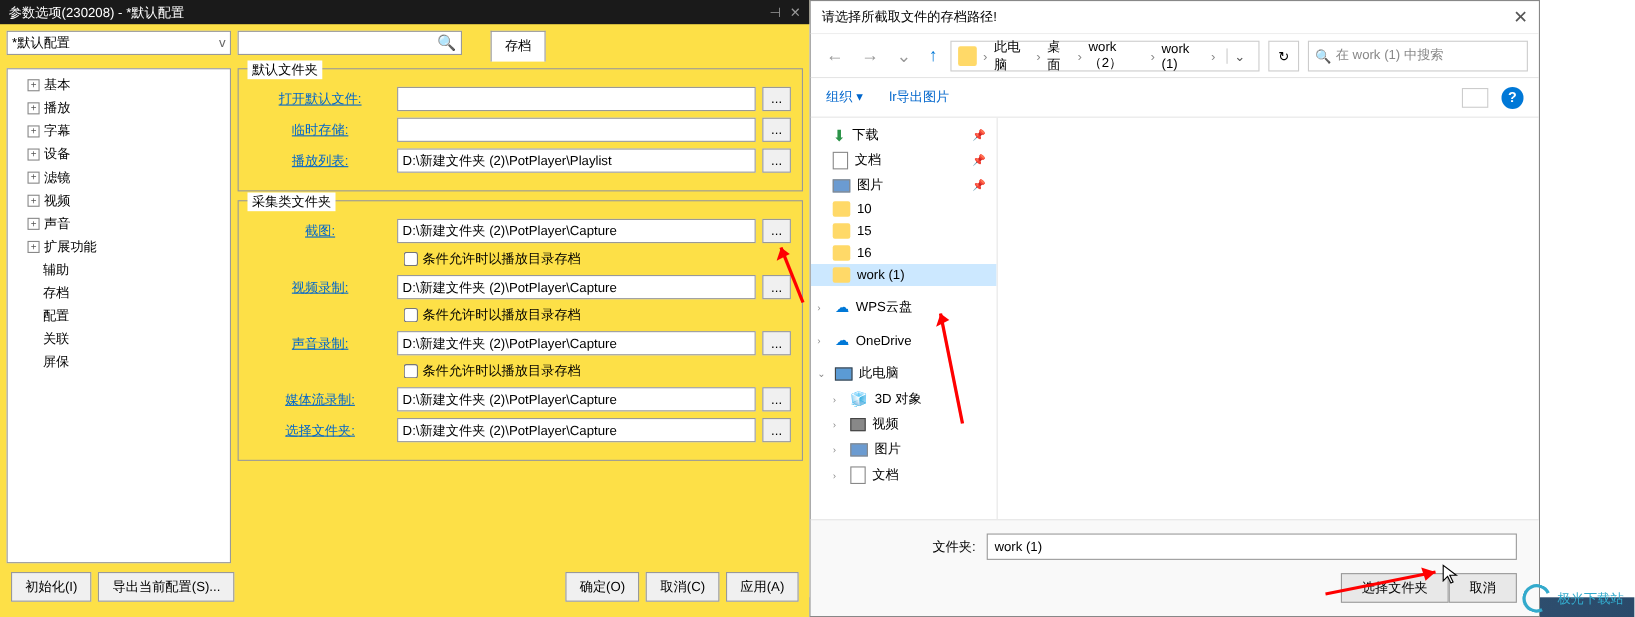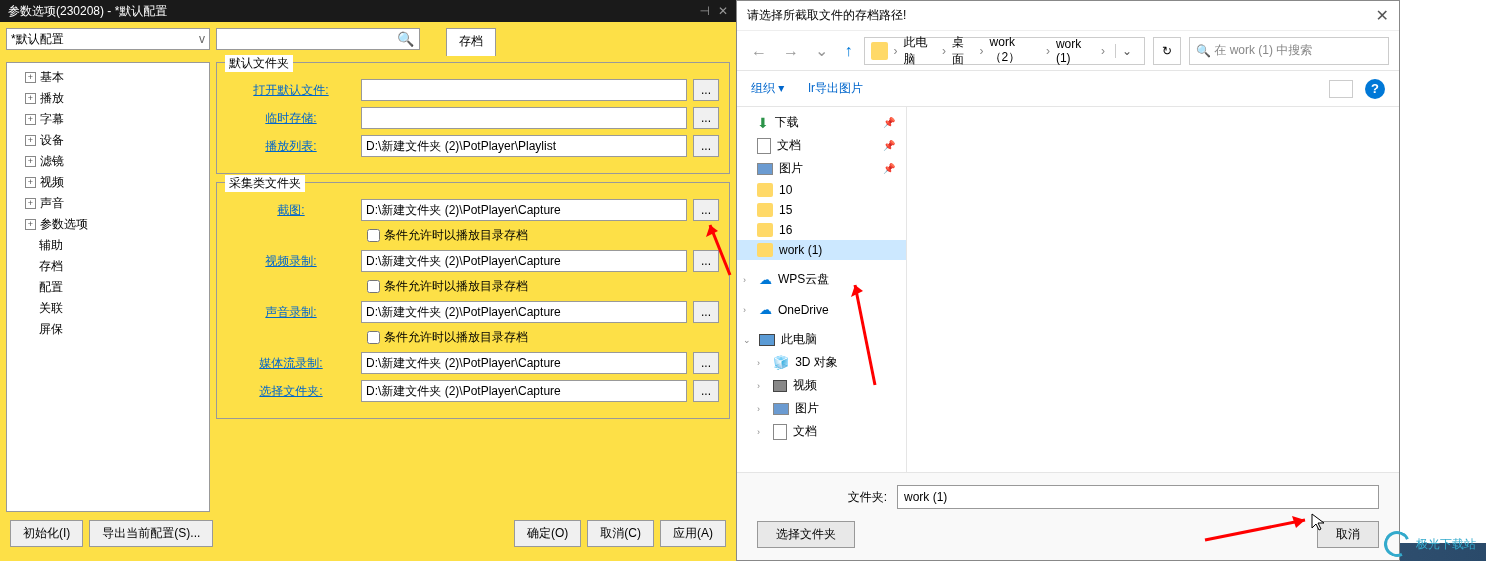--- a/index.html
+++ b/index.html
@@ -70,21 +70,21 @@
 .icon-3d{color:#4fc3f7;font-size:13px}
 .icon-vid{width:14px;height:12px;background:#888;border:1px solid #444}
 .content-pane{flex:1;padding:16px;display:flex;gap:20px;align-items:flex-start}
 .file-item{display:flex;flex-direction:column;align-items:center;gap:4px;width:90px}
 .folder-big{width:58px;height:46px;background:linear-gradient(#ffe9a8,#ffd968);border-radius:4px;position:relative}
 .folder-big:before{content:"";position:absolute;top:-6px;left:4px;width:22px;height:8px;background:#ffd968;border-radius:3px 3px 0 0}
 .rw-bottom{padding:12px 20px;border-top:1px solid #e5e5e5;background:#f9f9f9}
 .fn-row{display:flex;align-items:center;gap:10px;margin-bottom:12px}
 .fn-label{width:130px;text-align:right}
 .fn-input{flex:1;height:24px;border:1px solid #999;padding:0 6px}
-.btn-row{display:flex;justify-content:space-between;}
+.btn-row{display:flex;justify-content:flex-end;}
 .dlg-btn{border:1px solid #999;background:#e8e8e8;padding:4px 18px;cursor:pointer}
 
 
 .arrow-svg{position:absolute;pointer-events:none}
 
 
 .watermark{position:absolute;right:10px;bottom:4px;color:#3ac;font-size:14px;display:flex;align-items:center;gap:6px;z-index:5}
 .watermark .logo{width:26px;height:26px;border:3px solid #3ac;border-radius:50%;border-right-color:transparent;transform:rotate(20deg)}
 .bg-strip{position:absolute;left:736px;top:543px;width:750px;height:18px;background:linear-gradient(90deg,#4a6a8a,#2a4a6a)}
 </style>
@@ -143,21 +143,21 @@
             <div class="tree-item">
                 <span class="exp">+</span>
                 <span>视频</span>
               </div>
             <div class="tree-item">
                 <span class="exp">+</span>
                 <span>声音</span>
               </div>
             <div class="tree-item">
                 <span class="exp">+</span>
-                <span>参数选项</span>
+                <span>扩展功能</span>
               </div>
             <div class="tree-item sub">
                 <span>辅助</span>
               </div>
             <div class="tree-item sub">
                 <span>存档</span>
               </div>
             <div class="tree-item sub">
                 <span>配置</span>
               </div>

